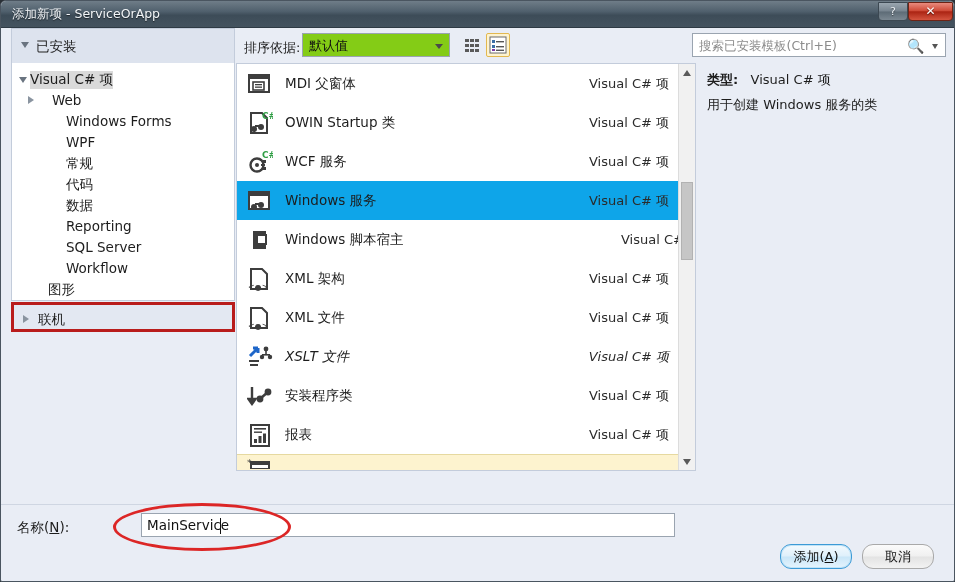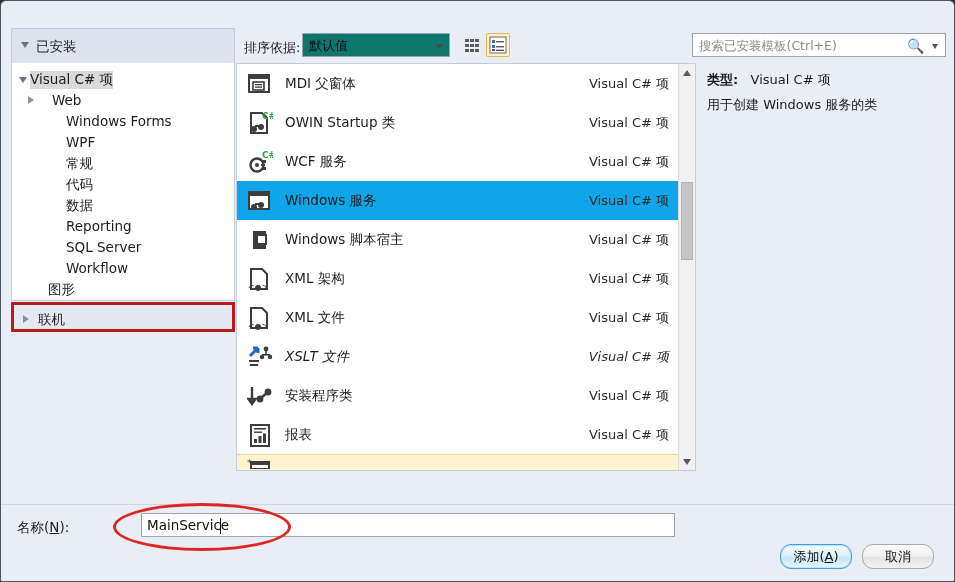--- a/index.html
+++ b/index.html
@@ -64,21 +64,21 @@
     border-top:6px solid #6a7480;
   }
   .installed-header .lbl{
     position:absolute;left:24px;top:9px;font-size:13.5px;color:#1d1d1d;
   }
   .sort-label{
     position:absolute;left:243px;top:11px;font-size:13px;color:#1d1d1d;
   }
   .sort-select{
     position:absolute;left:301px;top:5px;width:148px;height:24px;
-    background:#0f766e;border:1px solid #9aa4b0;box-sizing:border-box;
+    background:#84cc16;border:1px solid #9aa4b0;box-sizing:border-box;
   }
   .sort-select .val{
     position:absolute;left:6px;top:3px;font-size:13px;color:#111;
   }
   .sort-select .arw{
     position:absolute;right:6px;top:10px;width:0;height:0;
     border-left:4px solid transparent;border-right:4px solid transparent;
     border-top:5px solid #4a4a4a;
   }
   .viewbtn{
@@ -234,20 +234,25 @@
     background:linear-gradient(180deg,#fbfbfb 0%,#f0f0f0 48%,#e3e3e3 52%,#f2f2f2 100%);
     border:1px solid #a9a9a9;
   }
   .btn u{text-decoration:underline;}
 </style>
 </head>
 <body>
 
 <div class="window">
 
+  <div class="titlebar">
+    <div class="title-text">添加新项 - ServiceOrApp</div>
+    <div class="btn-help">?</div>
+    <div class="btn-close">✕</div>
+  </div>
 
   <div class="topbar">
 
     <div class="installed-header">
       <span class="tri"></span>
       <span class="lbl">已安装</span>
     </div>
 
     <div class="sort-label">排序依据:</div>
 
@@ -392,21 +397,21 @@
         <span class="kind">Visual C# 项</span>
       </div>
       <div class="tmpl-row" style="top: 195px;">
         <span class="ico"><svg width="26" height="26" viewBox="0 0 26 26">
             <path d="M4 3 h11 l5 5 v15 h-16 z" fill="#fff" stroke="#3d3d3d" stroke-width="2"></path>
             <text x="1" y="24" font-size="8" fill="#3d3d3d" font-family="DejaVu Sans, sans-serif">&lt;●&gt;</text>
           </svg></span>
         <span class="name">XML 架构</span>
         <span class="kind">Visual C# 项</span>
       </div>
-      <div class="tmpl-row" style="top: 156px;">
+      <div class="tmpl-row" style="top: 156px; padding-left: 32px;">
         <span class="ico"><svg width="26" height="26" viewBox="0 0 26 26">
             <path d="M6 4 h13 v4 h-9 v9 h9 v5 h-13 z" fill="#3d3d3d"></path>
             <rect x="10" y="8" width="9" height="9" fill="#fff" stroke="#3d3d3d" stroke-width="2"></rect>
           </svg></span>
         <span class="name">Windows 脚本宿主</span>
         <span class="kind">Visual C# 项</span>
       </div>
       <div class="tmpl-row sel" style="top: 117px;">
         <span class="ico"><svg width="26" height="26" viewBox="0 0 26 26">
             <rect x="2" y="4" width="20" height="17" fill="#fff" stroke="#3d3d3d" stroke-width="2"></rect>

